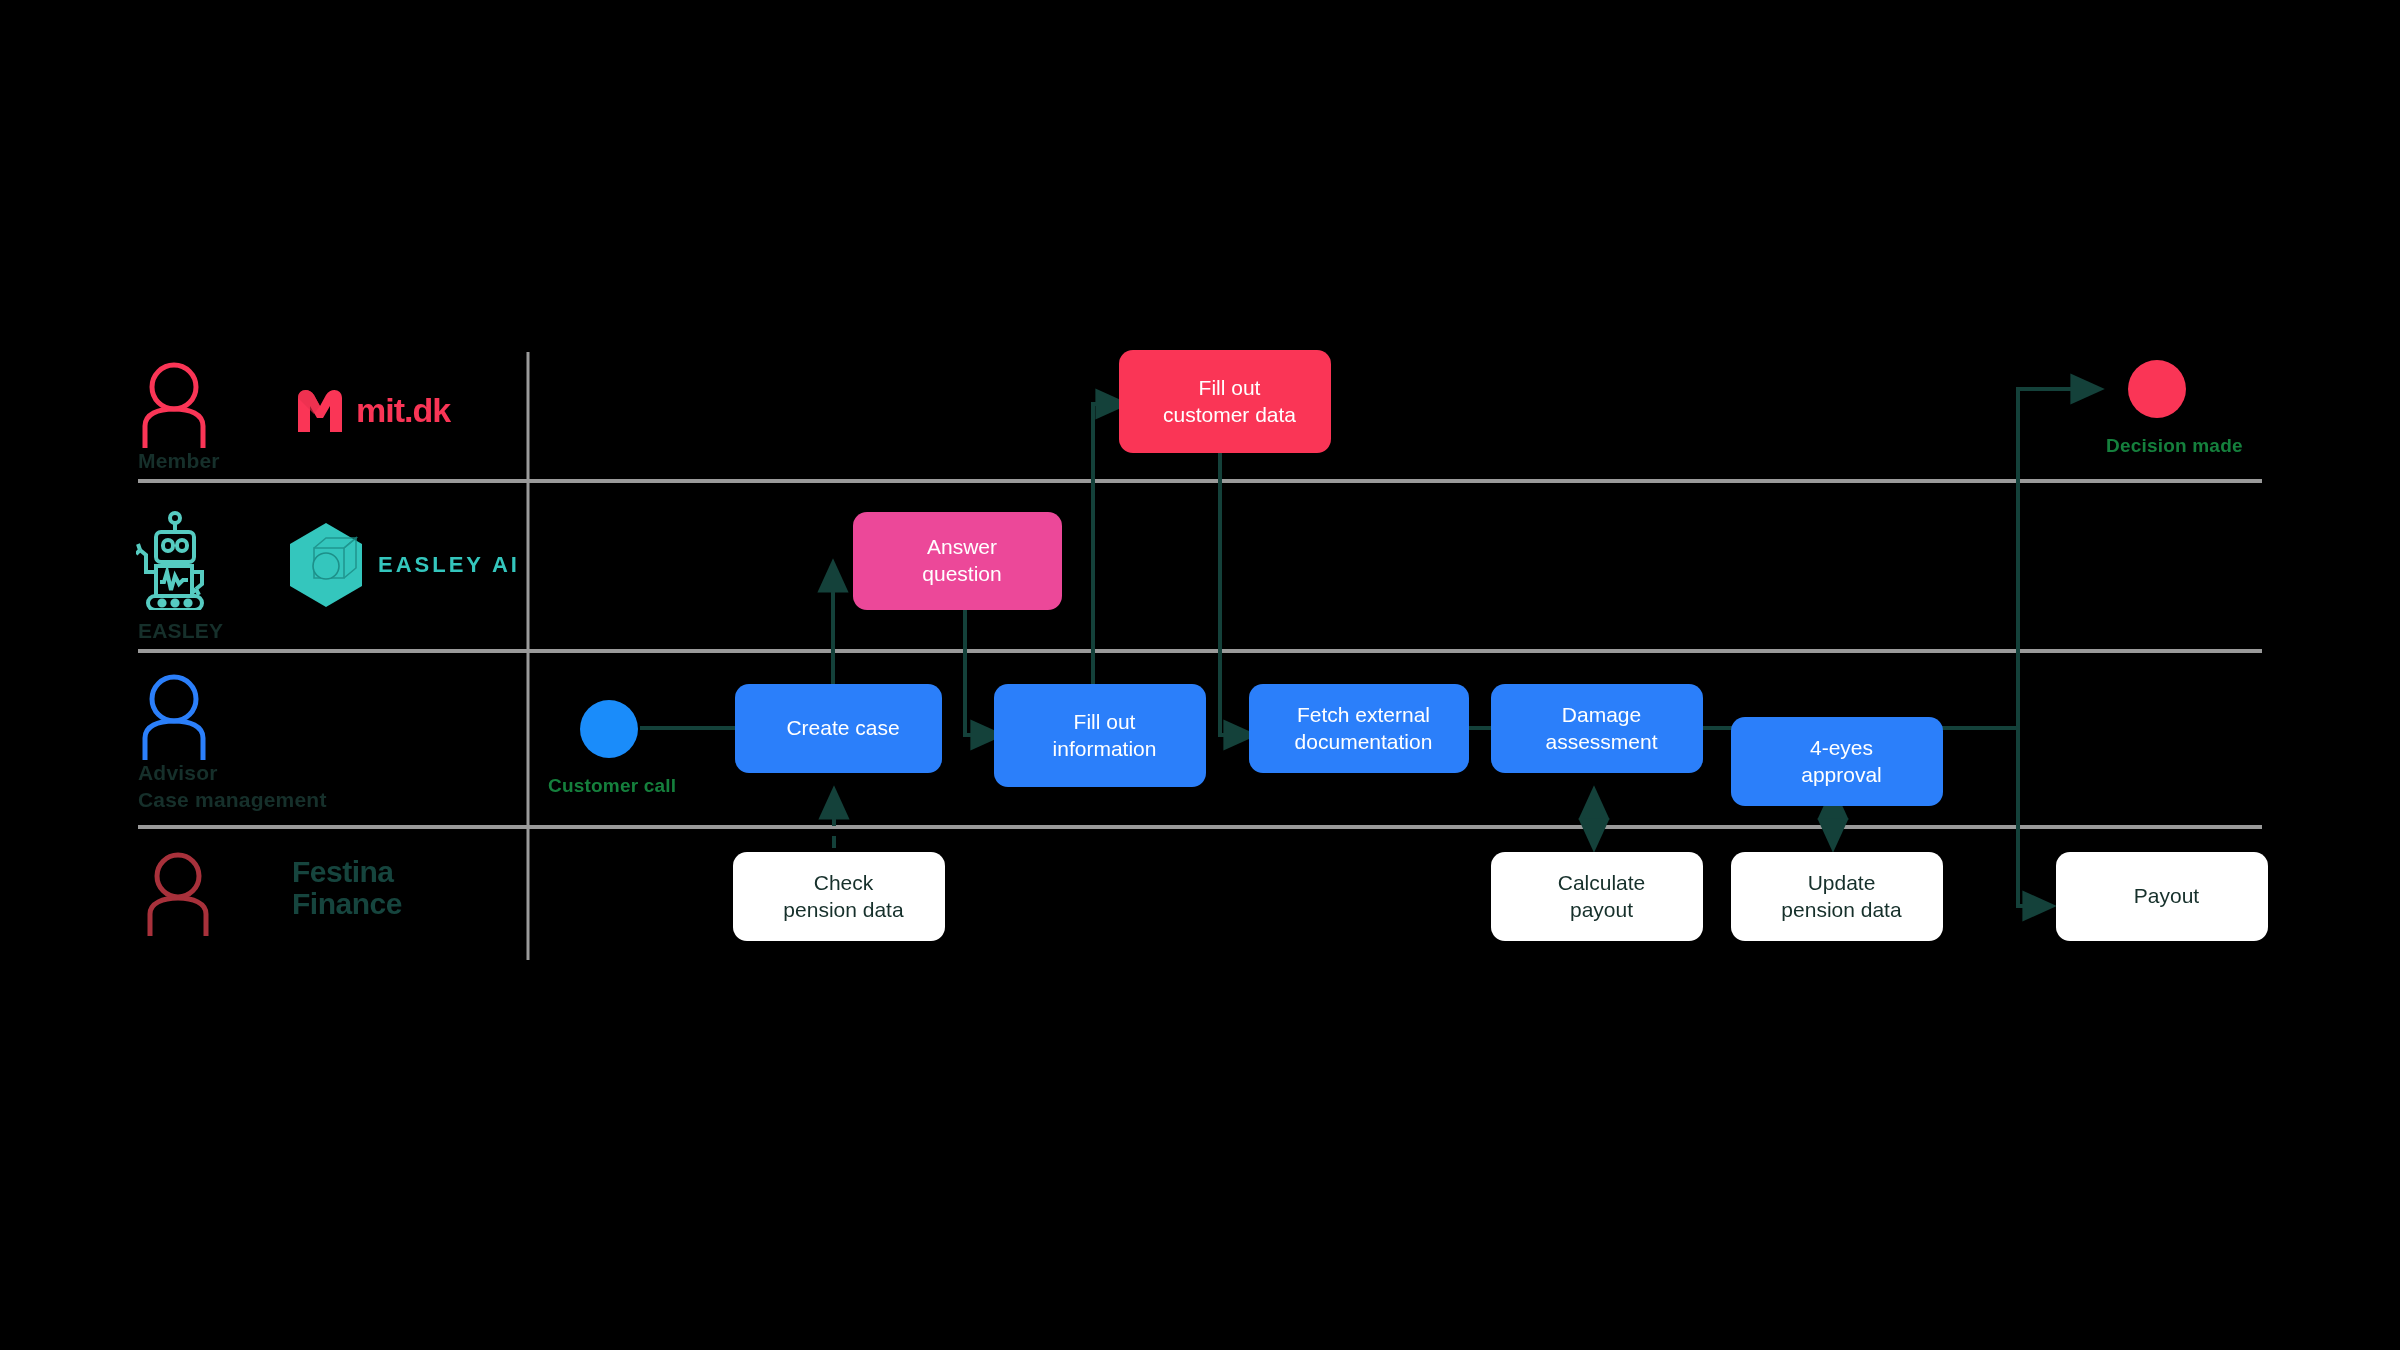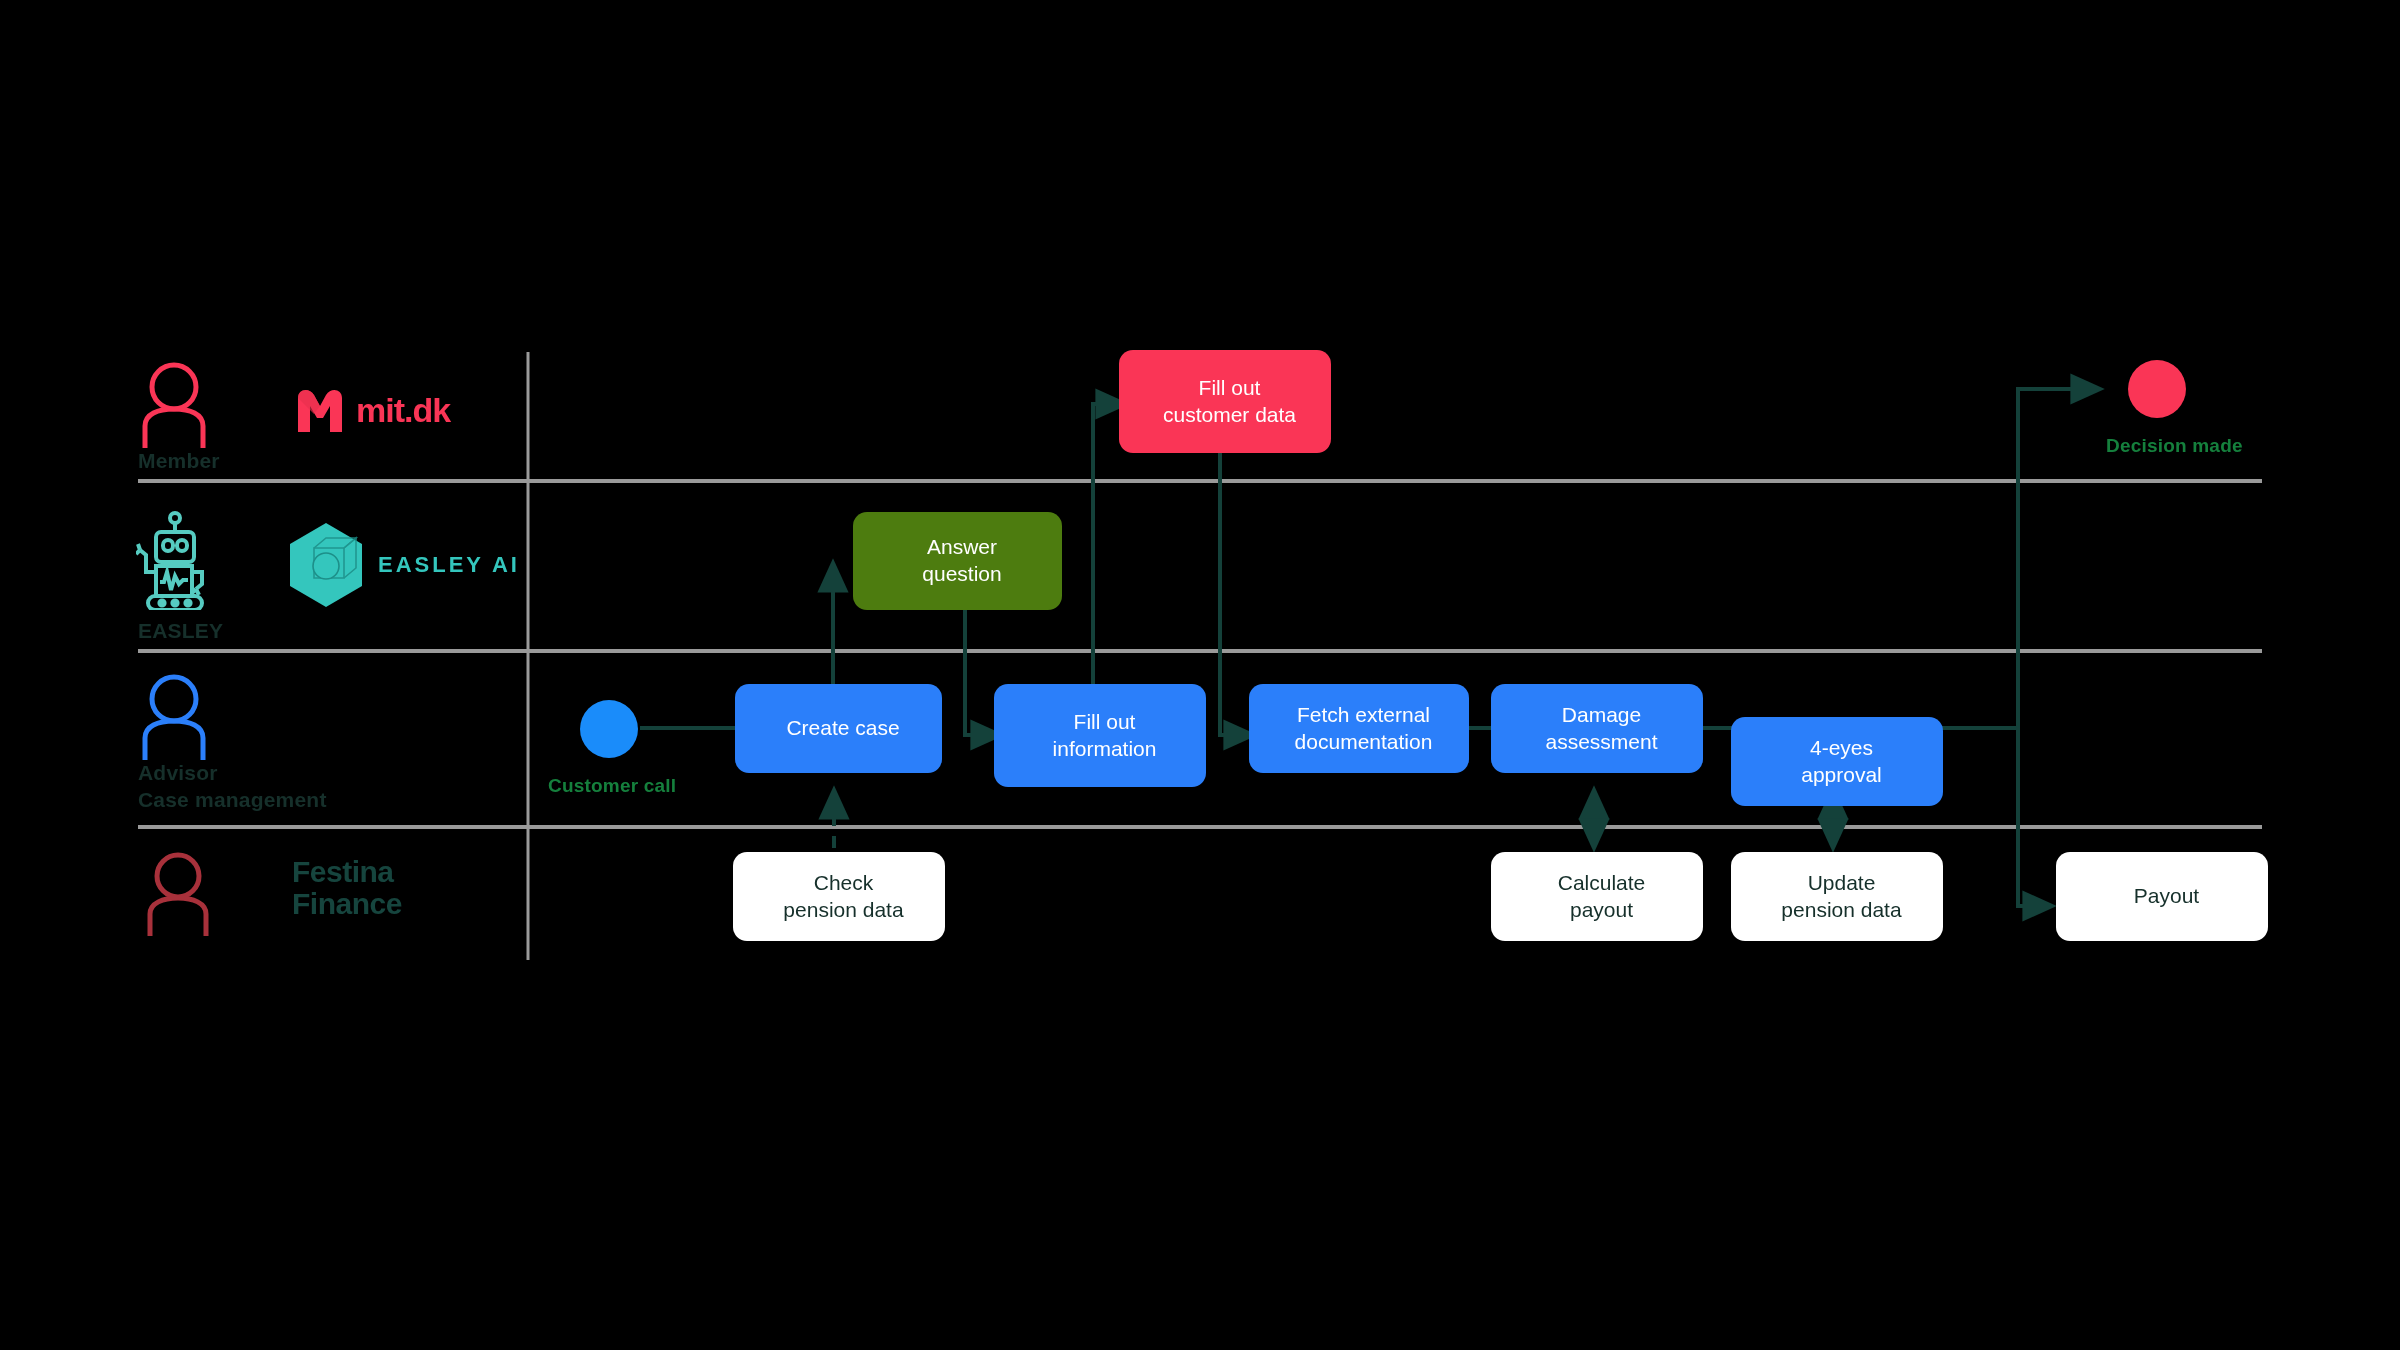--- a/index.html
+++ b/index.html
@@ -4,21 +4,21 @@
 <style>
   html,body{margin:0;padding:0;background:#000;}
   body{width:2400px;height:1350px;font-family:"Liberation Sans",sans-serif;overflow:hidden;position:relative;}
   #stage{position:absolute;left:0;top:0;width:2400px;height:1350px;background:#000;}
   #svg-layer{position:absolute;left:0;top:0;width:2400px;height:1350px;}
   .lane-label{position:absolute;color:#16302b;font-weight:700;line-height:1.28;letter-spacing:.2px;}
   .node{position:absolute;border-radius:14px;display:flex;align-items:center;justify-content:center;text-align:center;line-height:1.28;padding-left:9px;}
   .node span{display:block;padding:0 10px;white-space:pre-line;}
   .n-blue{background:#2b7ffa;color:#fff;font-size:21px;}
   .n-pink{background:#fa3556;color:#fff;font-size:21px;}
-  .n-teal{background:#4d7c0f;color:#fff;font-size:21px;}
+  .n-teal{background:#ec4899;color:#fff;font-size:21px;}
   .n-white{background:#fff;color:#16302b;font-size:21px;}
   .endcircle{position:absolute;border-radius:50%;}
   .caption{position:absolute;color:#15803d;font-weight:700;font-size:19px;letter-spacing:.2px;}
   .logo-wrap{position:absolute;display:flex;align-items:center;}
   .logo-text{font-weight:800;letter-spacing:3px;}
   .mitdk-text{font-weight:800;font-size:34px;letter-spacing:-1px;color:#fa3556;}
   .festina-text{font-weight:800;font-size:30px;line-height:1.05;color:#16453e;letter-spacing:-.5px;}
 </style>
 </head>
 <body>

